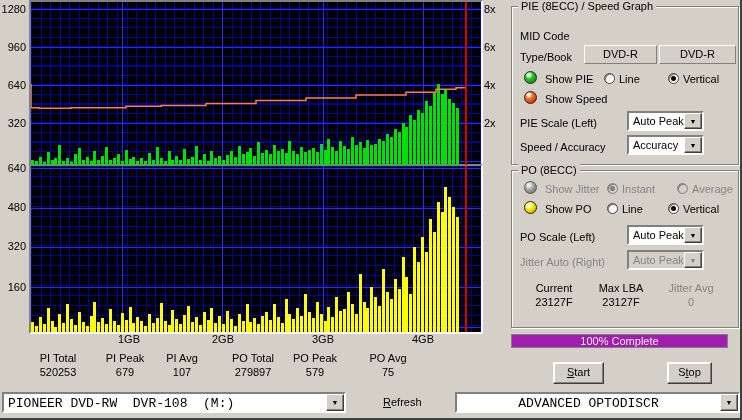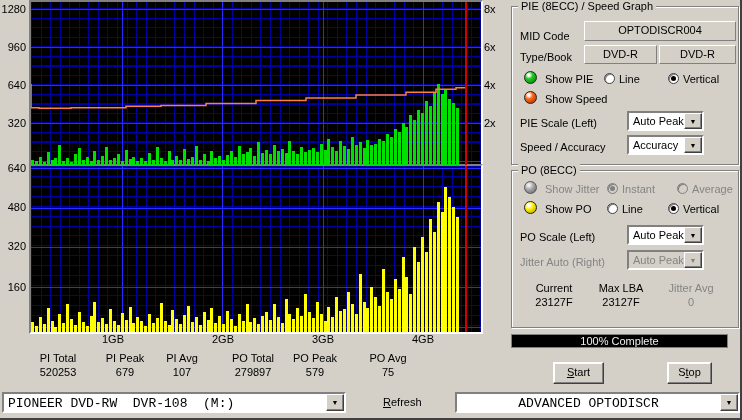--- a/index.html
+++ b/index.html
@@ -51,21 +51,21 @@
   .led.yellow{background:radial-gradient(circle at 35% 28%,#fff 0 10%,var(--led-yellow) 40%,#b0a000 95%);}
   .led.off{background:radial-gradient(circle at 35% 28%,#eee 0 10%,var(--led-off) 40%,#666 95%);border-color:#555;}
   .radio{position:absolute;width:11px;height:11px;border-radius:50%;background:#fff;border:1px solid #404040;
          box-shadow:inset 1px 1px 0 #808080;box-sizing:border-box;}
   .radio.checked::after{content:"";position:absolute;left:2px;top:2px;width:5px;height:5px;border-radius:50%;background:#000;}
   .radio.disabled{background:#d4d0c8;border-color:#808080;}
   .radio.disabled.checked::after{background:#808080;}
   .lbl{position:absolute;line-height:13px;white-space:nowrap;}
   .dim{color:#848484;}
   
-  .progress{position:absolute;border:1px solid #808080;background:#000000;box-sizing:border-box;}
+  .progress{position:absolute;border:1px solid #808080;background:#a21caf;box-sizing:border-box;}
   .progress .ptxt{position:absolute;inset:0;text-align:center;line-height:12px;color:#efefef;}
   .btn{position:absolute;background:#d4d0c8;border:1px solid;border-color:#fff #404040 #404040 #fff;
        box-shadow:inset -1px -1px 0 #808080,inset 1px 1px 0 #fff;text-align:center;line-height:18px;cursor:default;}
   .key{text-decoration:underline;}
   .mono{font-family:"Liberation Mono",monospace;font-size:13px;white-space:pre;}
   .stat{position:absolute;width:70px;text-align:center;line-height:13px;}
 </style>
 </head>
 <body>
 
@@ -312,21 +312,21 @@
       <div class="tick" style="left: 0px; top: 78px; width: 26px; text-align: right;">640</div>
       <div class="tick" style="left: 0px; top: 116px; width: 26px; text-align: right;">320</div>
       <div class="tick" style="left: 484px; top: 2px; width: 24px;">8x</div>
       <div class="tick" style="left: 484px; top: 40px; width: 24px;">6x</div>
       <div class="tick" style="left: 484px; top: 78px; width: 24px;">4x</div>
       <div class="tick" style="left: 484px; top: 116px; width: 24px;">2x</div>
       <div class="tick" style="left: 0px; top: 161px; width: 26px; text-align: right;">640</div>
       <div class="tick" style="left: 0px; top: 200px; width: 26px; text-align: right;">480</div>
       <div class="tick" style="left: 0px; top: 239px; width: 26px; text-align: right;">320</div>
       <div class="tick" style="left: 0px; top: 280px; width: 26px; text-align: right;">160</div>
-      <div class="tick" style="left: 102px; top: 332px; width: 40px; ">1GB</div>
+      <div class="tick" style="left: 109px; top: 332px; width: 40px; text-align: center;">1GB</div>
       <div class="tick" style="left: 203px; top: 332px; width: 40px; text-align: center;">2GB</div>
       <div class="tick" style="left: 303px; top: 332px; width: 40px; text-align: center;">3GB</div>
       <div class="tick" style="left: 403px; top: 332px; width: 40px; text-align: center;">4GB</div>
     </div>
 
   <div id="stats-row">
     <div class="stat" style="left:23px;top:352px">PI Total</div>
     <div class="stat" style="left:23px;top:366px">520253</div>
     <div class="stat" style="left:90px;top:352px">PI Peak</div>
     <div class="stat" style="left:90px;top:366px">679</div>
@@ -346,21 +346,20 @@
   </div>
   <div class="lbl" style="left:383px;top:396px"><span class="key">R</span><span>efresh</span></div>
   <div class="combo centered" style="left:455px;top:392px;width:285px;height:21px">
     <span class="txt mono" style="top:2px">ADVANCED OPTODISCR</span>
     <span class="arrow-btn">▼</span>
   </div>
 
   <div class="gbox" style="left:511px;top:6px;width:226px;height:157px">
     <div class="gbox-title">PIE (8ECC) / Speed Graph</div>
     <div class="lbl" style="left:8px;top:23px">MID Code</div>
-    <div class="raised" style="left:72px;top:14px;width:150px;height:18px">OPTODISCR004</div>
     <div class="lbl" style="left:8px;top:44px">Type/Book</div>
     <div class="raised" style="left:72px;top:38px;width:71px;height:17px">DVD-R</div>
     <div class="raised" style="left:147px;top:38px;width:75px;height:17px">DVD-R</div>
 
     <span class="led green" style="left:12px;top:64px"></span>
     <div class="lbl" style="left:33px;top:66px">Show PIE</div>
     <span class="radio" style="left:92px;top:66px"></span>
     <div class="lbl" style="left:107px;top:66px">Line</div>
     <span class="radio checked" style="left:156px;top:66px"></span>
     <div class="lbl" style="left:171px;top:66px">Vertical</div>

